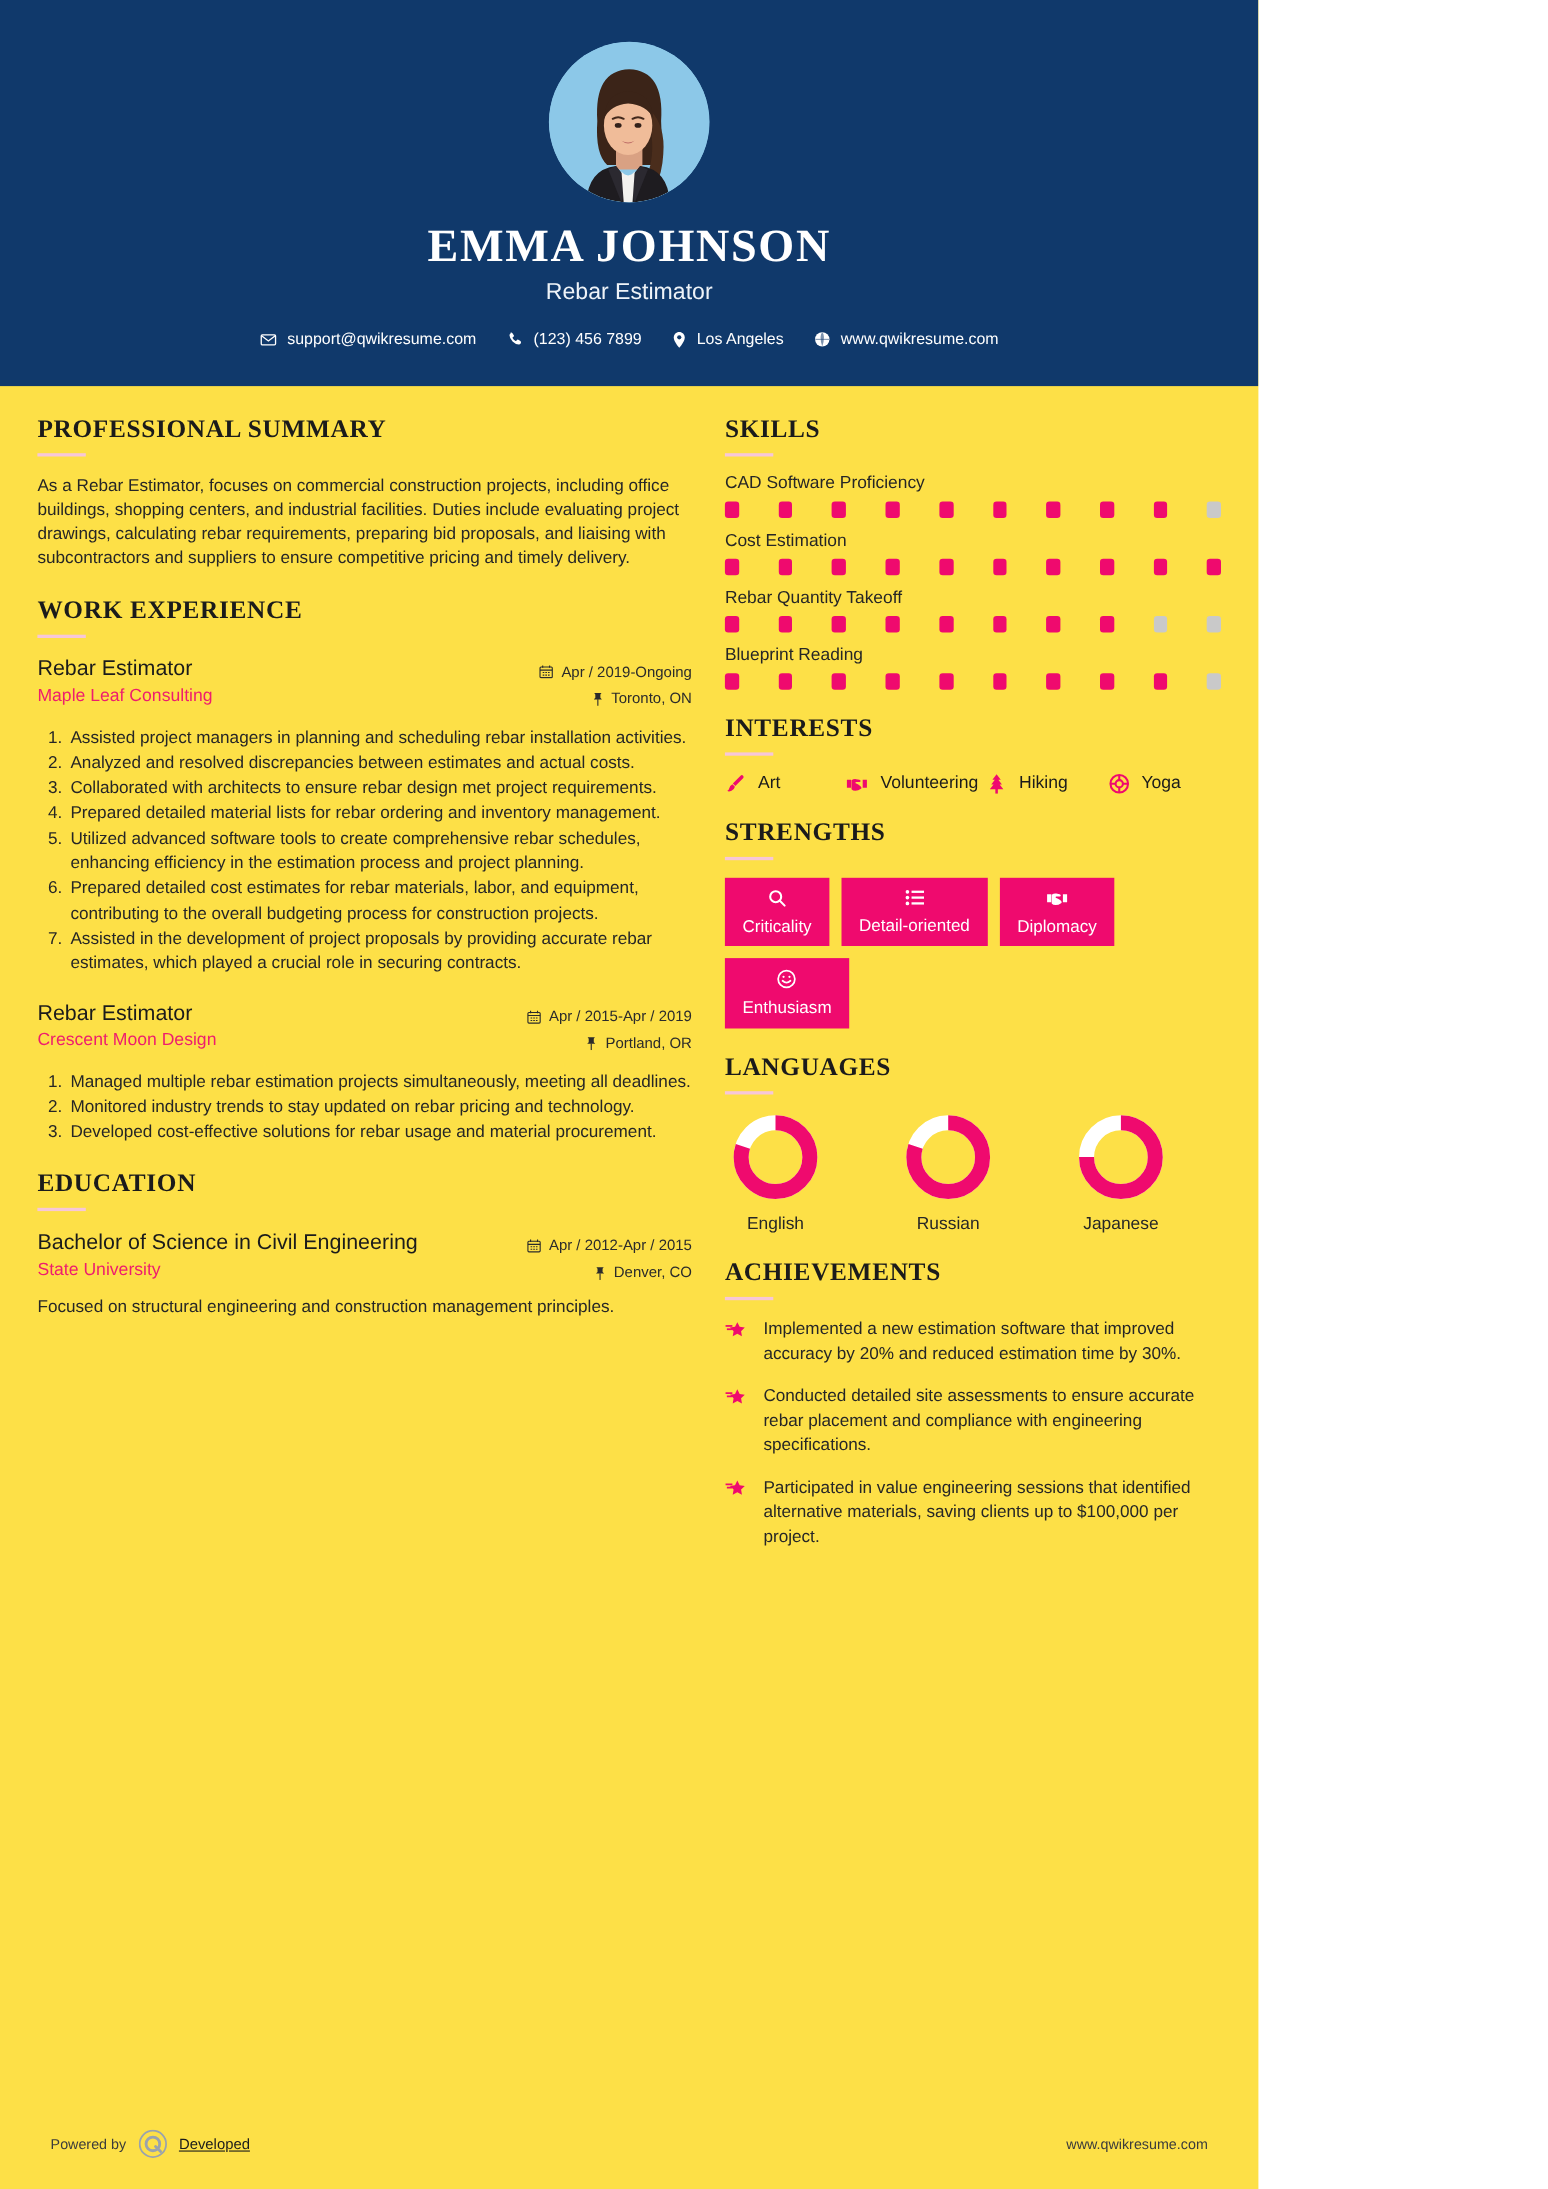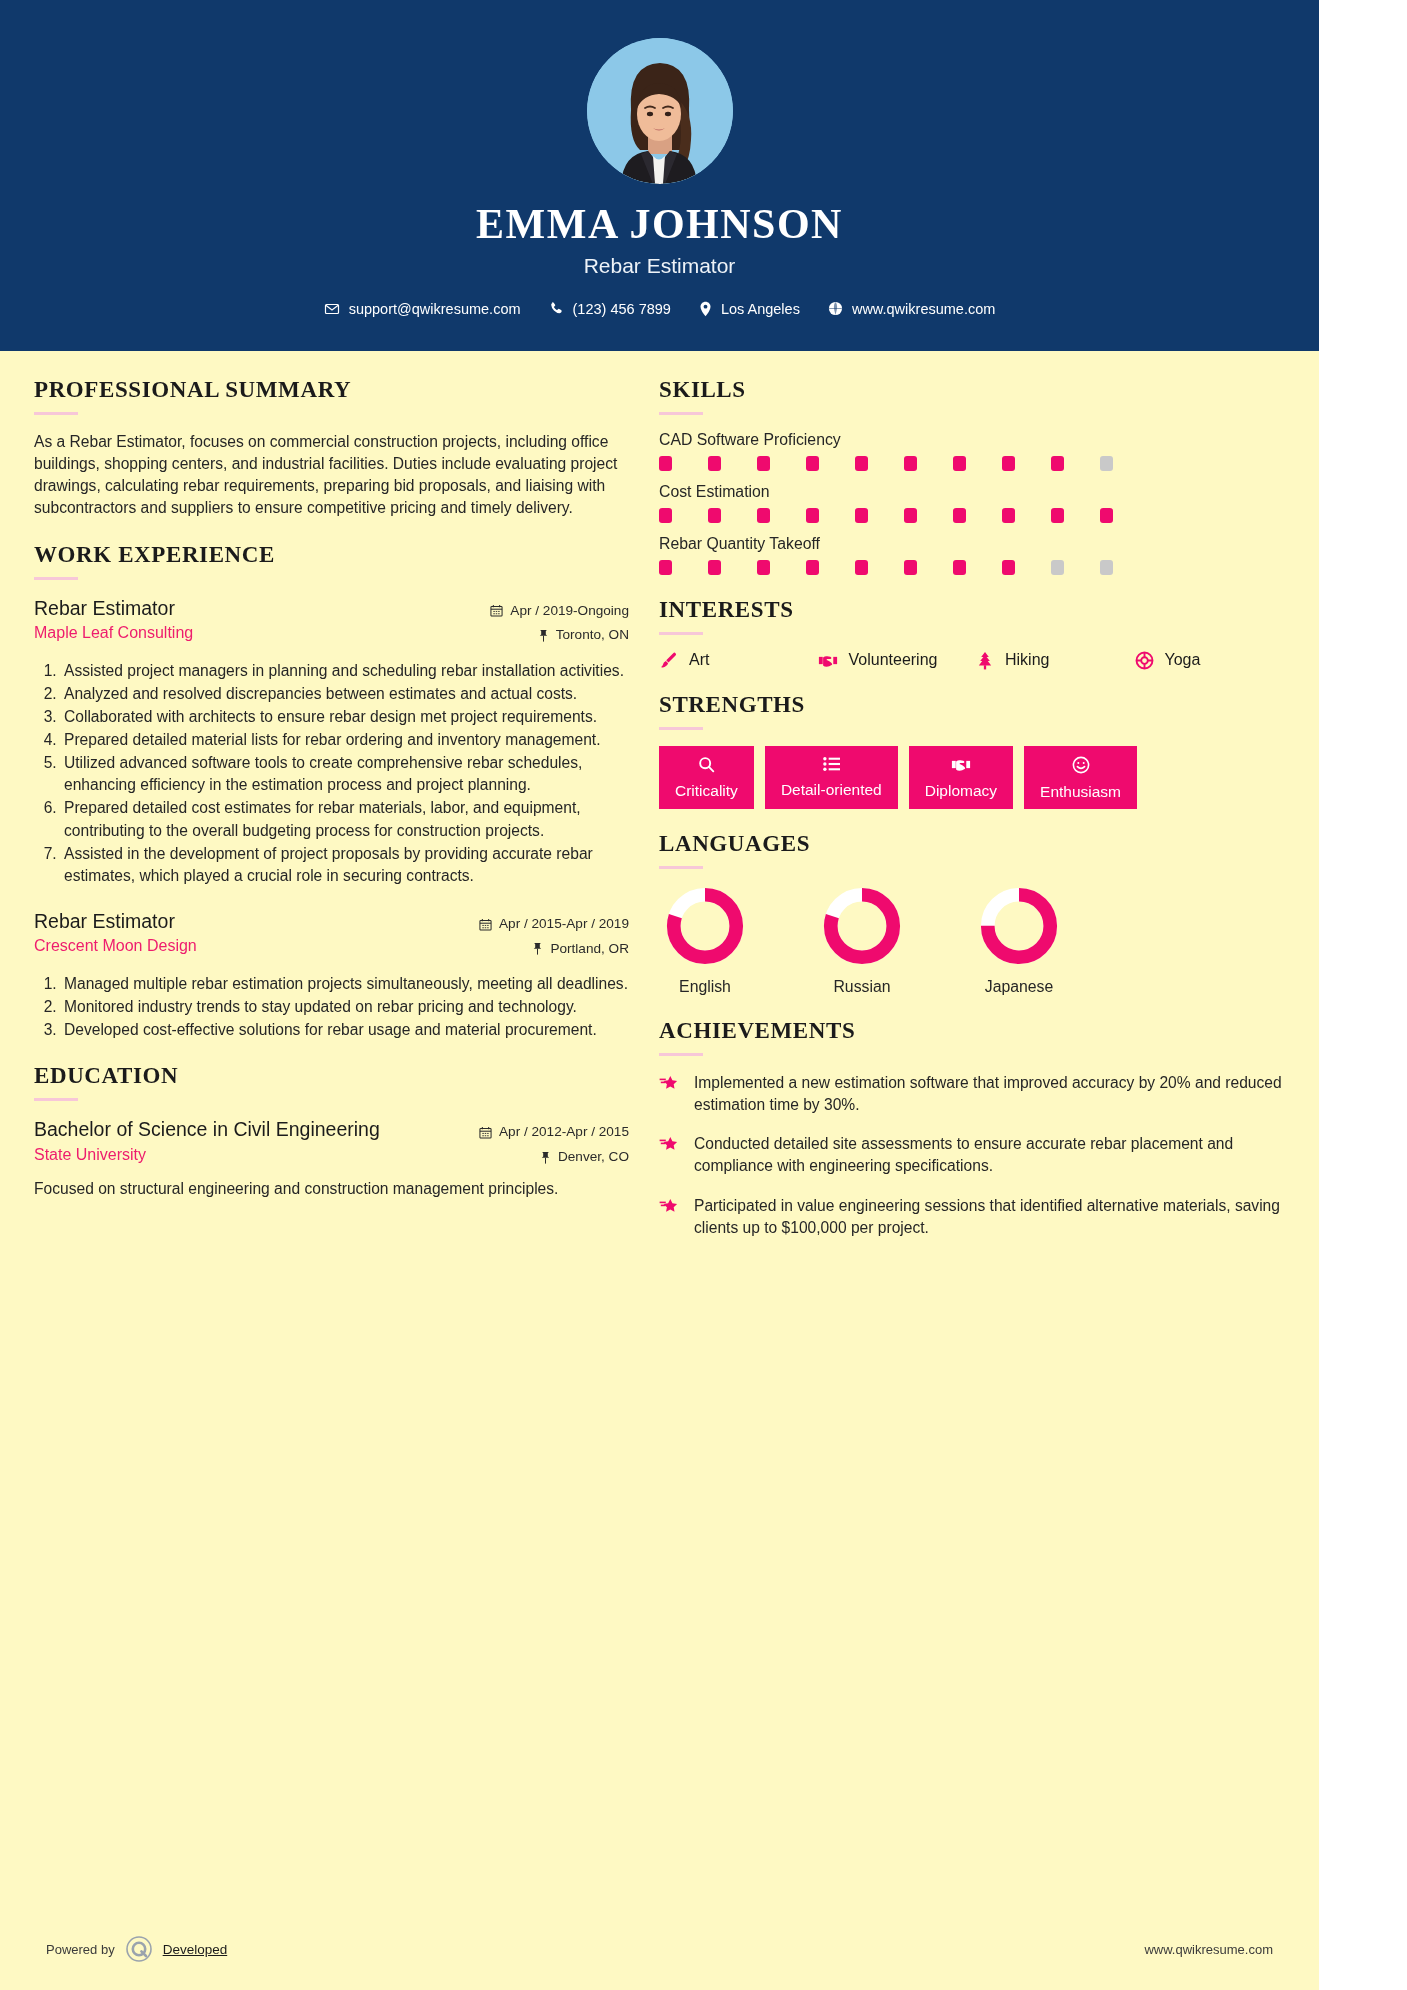--- a/index.html
+++ b/index.html
@@ -3,23 +3,23 @@
 <meta charset="utf-8">
 <style>
   * { box-sizing: border-box; margin: 0; padding: 0; }
   html, body {
     width: 1407px;
     background: #ffffff;
     font-family: "Liberation Sans", sans-serif;
   }
   .page {
     position: relative;
-    width: 1319px;
+    width: 1144px;
     min-height: 1990px;
-    background: #fef9c3;
+    background: #fde047;
     overflow: hidden;
   }
 
   
   .header {
     background: #10396b;
     padding: 38px 0 34px 0;
     text-align: center;
   }
   .avatar-wrap {
@@ -523,20 +523,35 @@
               <span class="dot on"></span>
               <span class="dot on"></span>
               <span class="dot on"></span>
               <span class="dot on"></span>
               <span class="dot on"></span>
               <span class="dot on"></span>
               <span class="dot"></span>
               <span class="dot"></span>
             </div>
         </div>
+        <div class="skill">
+          <div class="skill-name">Blueprint Reading</div>
+          <div class="dots">
+              <span class="dot on"></span>
+              <span class="dot on"></span>
+              <span class="dot on"></span>
+              <span class="dot on"></span>
+              <span class="dot on"></span>
+              <span class="dot on"></span>
+              <span class="dot on"></span>
+              <span class="dot on"></span>
+              <span class="dot on"></span>
+              <span class="dot"></span>
+            </div>
+        </div>
       </div>
 
       <div class="sec">
         <div class="sec-title">INTERESTS</div>
         <div class="sec-rule"></div>
         <div class="interest-grid">
 
           <div class="interest">
             <span>
               <svg width="19" height="19" viewBox="0 0 20 20" fill="#ef0a6e">

